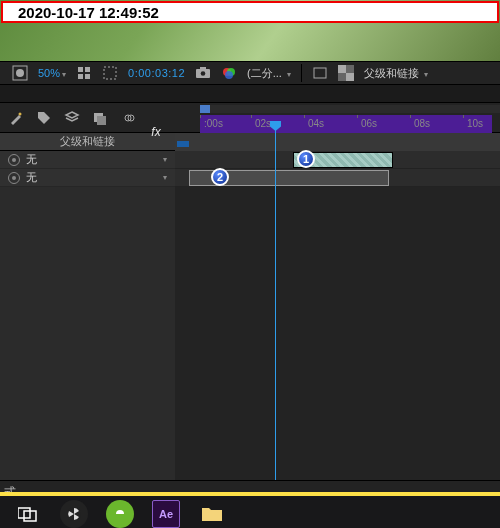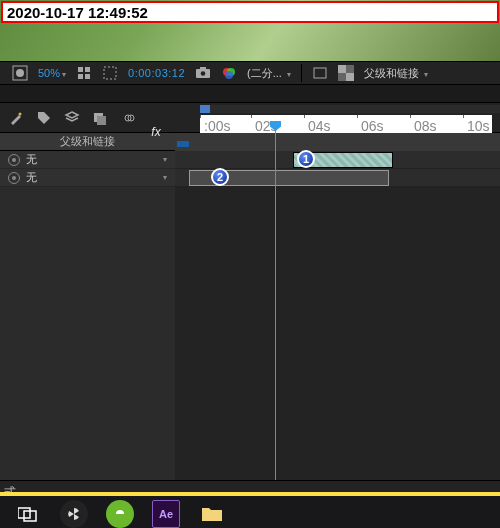--- a/index.html
+++ b/index.html
@@ -2,21 +2,21 @@
 <html><head>
 <meta charset="utf-8">
 <style>
   * { box-sizing: border-box; margin: 0; padding: 0; }
   html, body { width: 500px; height: 528px; overflow: hidden; font-family: "Segoe UI", Arial, sans-serif; }
   body { background: #1e1e1e; color: #ccc; font-size: 11px; }
 
   
   .timestamp-box {
     position: absolute; top: 1px; left: 1px; right: 1px; z-index: 100;
-    background: #fff; border: 2px solid #e00; padding: 0 4px;
+    background: #fff; border: 2px solid #e00; padding: 0 15px;
     color: #000; font-size: 15px; font-weight: bold; height: 22px;
     display: flex; align-items: center;
   }
 
   
   .preview {
     height: 61px; background: linear-gradient(125deg,#5d8a3d 0%,#7aa556 30%,#b0cf8e 55%,#617f3f 100%);
     position: relative;
   }
 
@@ -42,21 +42,21 @@
 
   
   .main { display:flex; height: 347px; text-align: center; }
   .left { width: 175px; background:#2b2b2b; display:flex; flex-direction:column; }
   .right{ flex:1; background:#202020; position:relative; }
 
   
   .ruler-zone { position:absolute; top:-30px; left:0; right:0; height:30px; }
   .workarea-bar { position:absolute; left:5px; right:0; top:2px; height:8px; background:#2b2b2b; }
   .workarea-seg { position:absolute; top:0; height:8px; background:#4a7dc9; }
-  .ruler { position:absolute; left:5px; right:8px; top:12px; height:18px; background:#ffffff; color:#888; font-size:14px; }
+  .ruler { position:absolute; left:5px; right:8px; top:12px; height:18px; background:#4c1d95; color:#888; font-size:10px; }
   .tick { position:absolute; top:3px; }
   .tick::before { content:""; position:absolute; left:-4px; top:-3px; width:1px; height:3px; background:#666; }
 
   
   .colhead { height:18px; background:#373737; border-bottom:1px solid #000; display:flex; align-items:center; justify-content:center; color:#bbb; font-size:11px; }
   .layer-row { height:18px; background:#303030; border-bottom:1px solid #262626; display:flex; align-items:center; padding-left:8px; gap:6px; color:#ccc; }
   .pickwhip { width:12px; height:12px; border:1px solid #888; border-radius:50%; position:relative; }
   .pickwhip::after { content:""; position:absolute; width:4px; height:4px; border-radius:50%; background:#888; top:3px; left:3px; }
   .none-dd { flex:1; display:flex; align-items:center; justify-content:space-between; padding-right:8px; }
 

